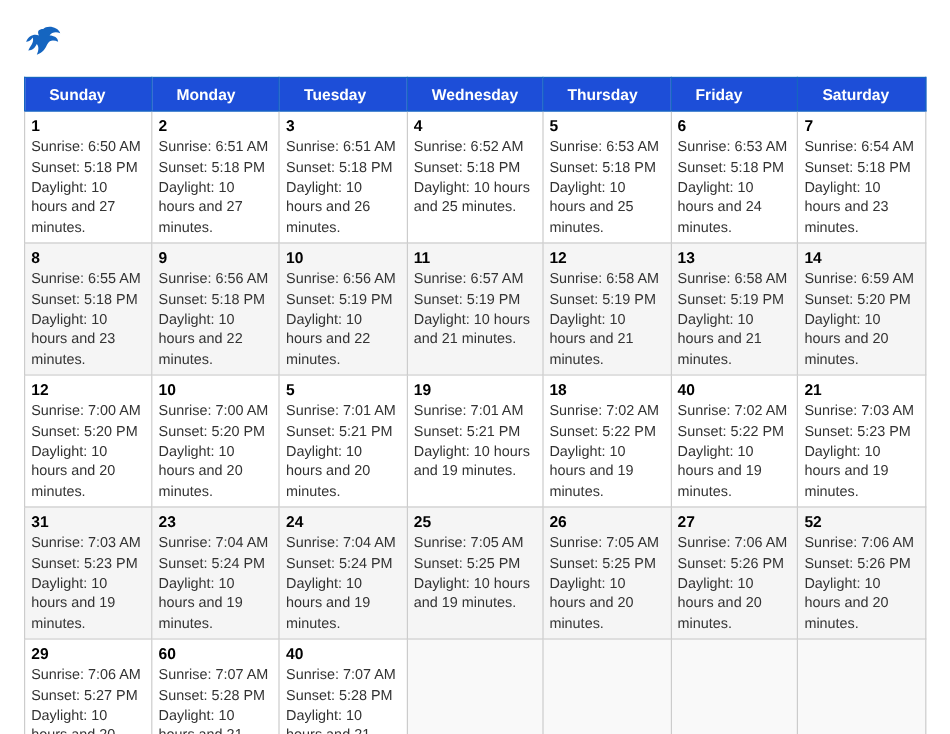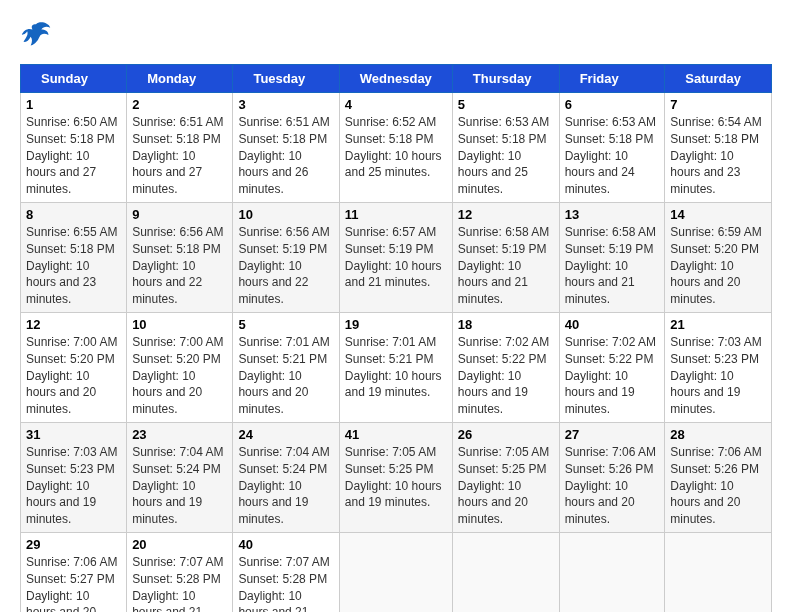--- a/index.html
+++ b/index.html
@@ -313,21 +313,21 @@
       </td>
         <td>
         <span class="day-num">24</span>
         <div class="day-info">
           Sunrise: 7:04 AM<br>
           Sunset: 5:24 PM<br>
           Daylight: 10 hours and 19 minutes.
         </div>
       </td>
         <td>
-        <span class="day-num">41</span>
+        <span class="day-num">25</span>
         <div class="day-info">
           Sunrise: 7:05 AM<br>
           Sunset: 5:25 PM<br>
           Daylight: 10 hours and 19 minutes.
         </div>
       </td>
         <td>
         <span class="day-num">26</span>
         <div class="day-info">
           Sunrise: 7:05 AM<br>
@@ -337,39 +337,39 @@
       </td>
         <td>
         <span class="day-num">27</span>
         <div class="day-info">
           Sunrise: 7:06 AM<br>
           Sunset: 5:26 PM<br>
           Daylight: 10 hours and 20 minutes.
         </div>
       </td>
         <td>
-        <span class="day-num">28</span>
+        <span class="day-num">52</span>
         <div class="day-info">
           Sunrise: 7:06 AM<br>
           Sunset: 5:26 PM<br>
           Daylight: 10 hours and 20 minutes.
         </div>
       </td>
       </tr>
       <tr>
         <td>
         <span class="day-num">29</span>
         <div class="day-info">
           Sunrise: 7:06 AM<br>
           Sunset: 5:27 PM<br>
           Daylight: 10 hours and 20 minutes.
         </div>
       </td>
         <td>
-        <span class="day-num">20</span>
+        <span class="day-num">60</span>
         <div class="day-info">
           Sunrise: 7:07 AM<br>
           Sunset: 5:28 PM<br>
           Daylight: 10 hours and 21 minutes.
         </div>
       </td>
         <td>
         <span class="day-num">40</span>
         <div class="day-info">
           Sunrise: 7:07 AM<br>

